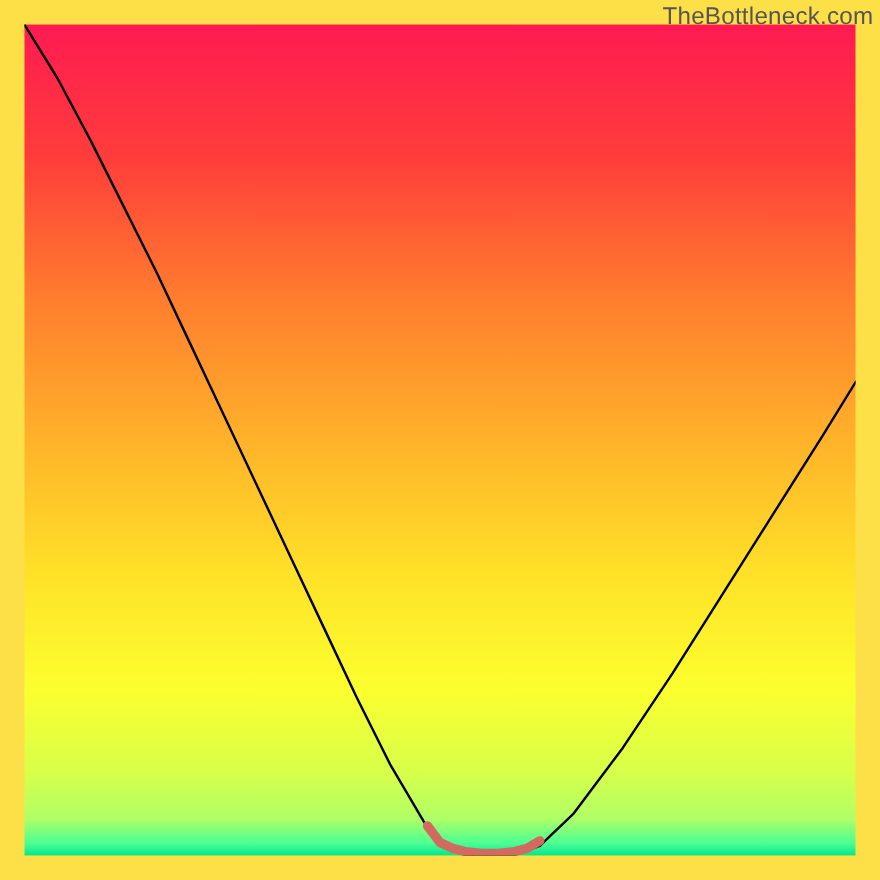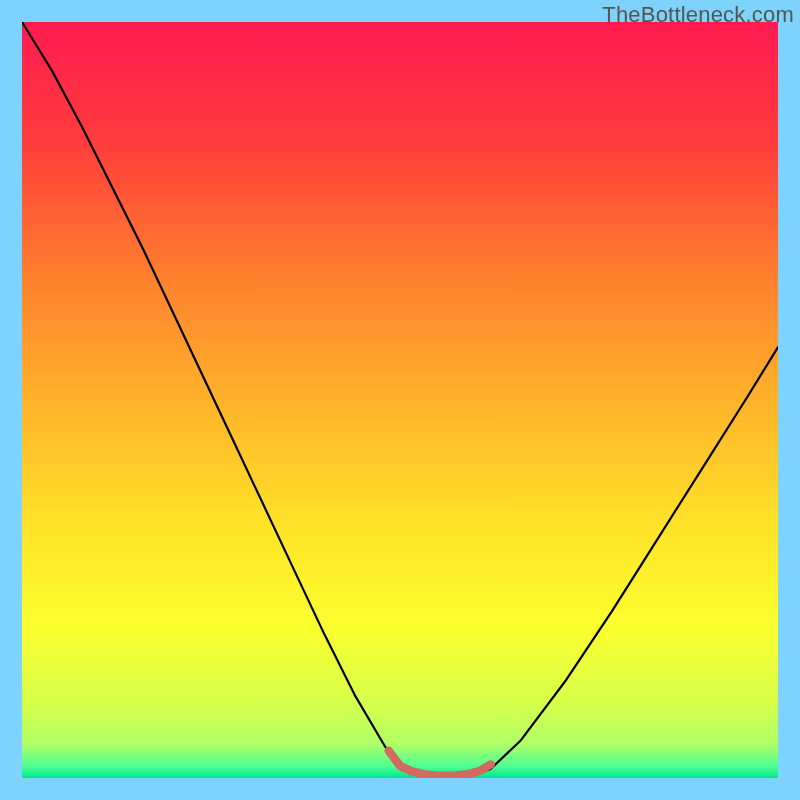--- a/index.html
+++ b/index.html
@@ -8,21 +8,21 @@
     width: 800px;
     height: 800px;
     background: #000;
     overflow: hidden;
     font-family: Arial, Helvetica, sans-serif;
   }
   .frame {
     position: relative;
     width: 800px;
     height: 800px;
-    background: #7dd3fc;
+    background: #fde047;
   }
   .plot-area {
     position: absolute;
     left: 22px;
     top: 22px;
     width: 756px;
     height: 756px;
     overflow: hidden;
   }
   .gradient-bg {

